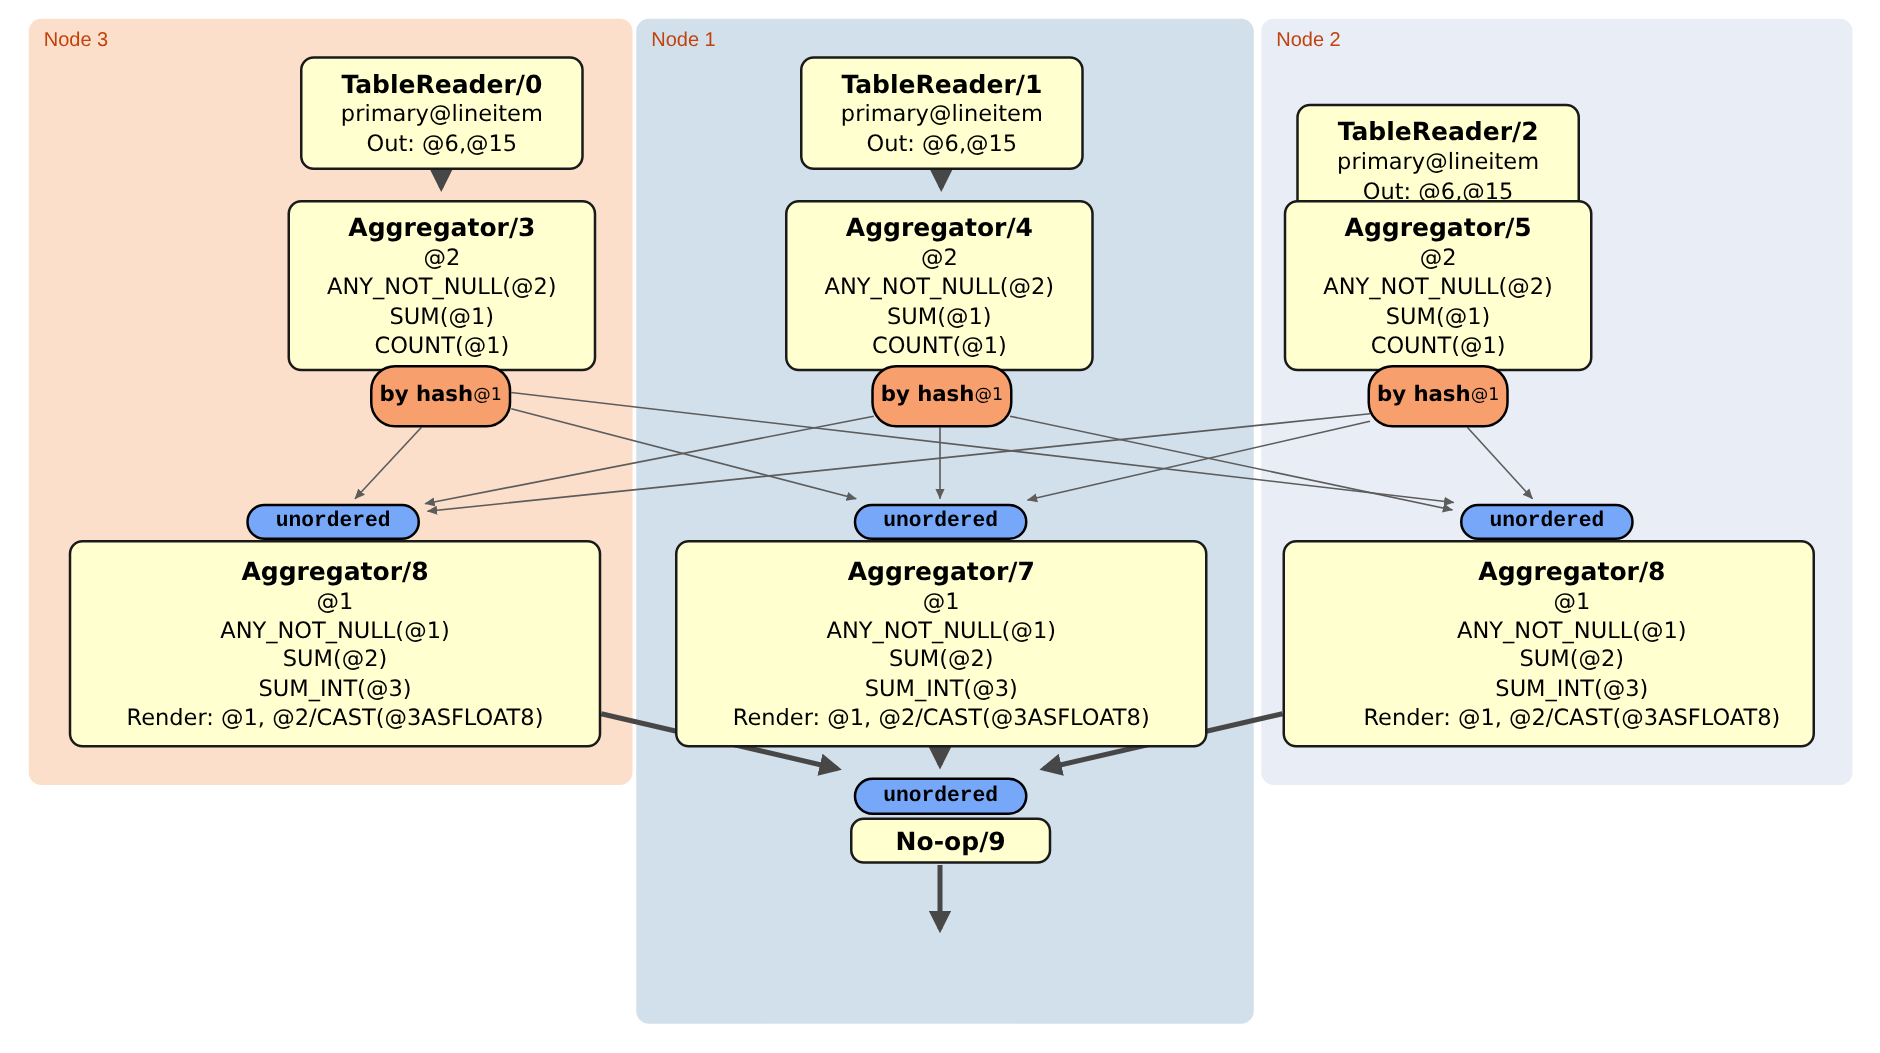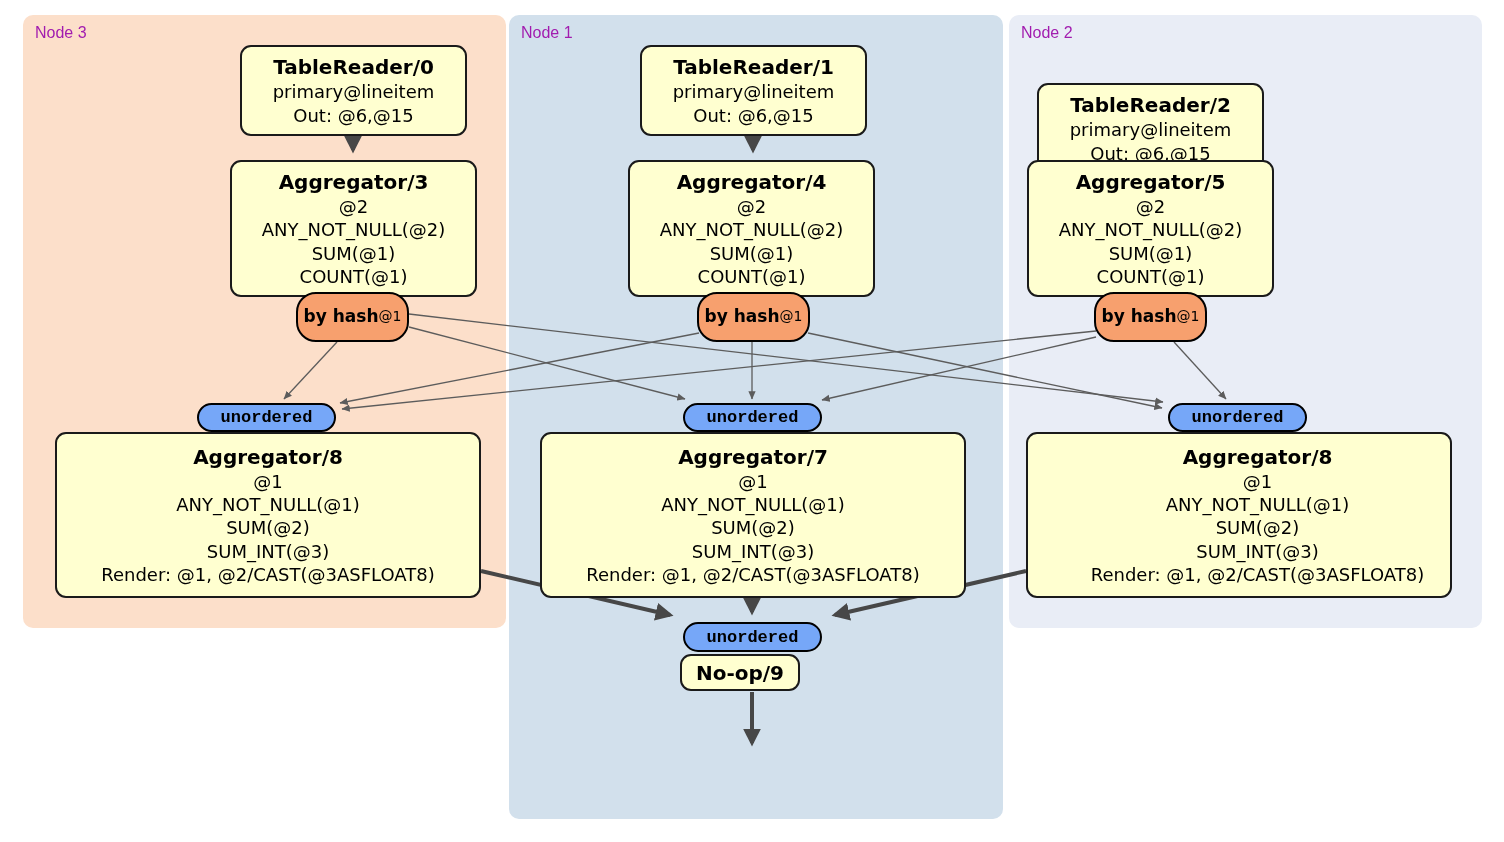--- a/index.html
+++ b/index.html
@@ -1,20 +1,20 @@
 <!DOCTYPE html>
 <html style="--node3-bg: #fcdfca; --node1-bg: #d2e0ec; --node2-bg: #e9edf6; --box-bg: #ffffd0; --box-border: #1a1a1a; --router-bg: #f7a06e; --sync-bg: #76a7f8; --edge-thin: #5c5c5c; --edge-thick: #474747;"><head>
 <meta charset="utf-8">
 <style>
   html,body { margin:0; padding:0; background:#ffffff; }
   body { width:1504px; height:842px; font-family:"DejaVu Sans", sans-serif; color:#000; }
   .stage { position:relative; width:1504px; height:842px; overflow:hidden; background:#fff; }
 
   .group { position:absolute; border-radius:10px; z-index:1; }
-  .group-label { position:absolute; top:9px; left:12px; font-family:"Liberation Sans", sans-serif; font-size:16px; color:#a21caf; }
+  .group-label { position:absolute; top:9px; left:12px; font-family:"Liberation Sans", sans-serif; font-size:16px; color:#c2410c; }
 
   .edges { position:absolute; left:0; top:0; z-index:2; }
   .edge-thin  { stroke:var(--edge-thin,#5c5c5c); stroke-width:1.3; fill:none; }
   .edge-thick { stroke:var(--edge-thick,#474747); stroke-width:4; fill:none; }
   .arrow-thin-head  { fill:var(--edge-thin,#5c5c5c); }
   .arrow-thick-head { fill:var(--edge-thick,#474747); }
 
   .box { position:absolute; z-index:3; background:var(--box-bg,#ffffd0); border:2px solid var(--box-border,#1a1a1a);
          border-radius:11px; display:flex; flex-direction:column; align-items:center; justify-content:center;
          text-align:center; box-sizing:border-box; }
@@ -159,17 +159,17 @@
     <div class="box-line">@1</div>
     <div class="box-line">ANY_NOT_NULL(@1)</div>
     <div class="box-line">SUM(@2)</div>
     <div class="box-line">SUM_INT(@3)</div>
     <div class="box-line">Render: @1, @2/CAST(@3ASFLOAT8)</div>
   </div>
 
   <div class="sync" style="left:683px; top:622px; width:139px; height:30px;">
     <span>unordered</span>
   </div>
-  <div class="box" style="left:680px; top:654px; width:120px; height:37px;">
+  <div class="box" style="left:680px; top:654px; width:161px; height:37px;">
     <div class="box-title">No-op/9</div>
   </div>
 
 </div>
 
 </body></html>

